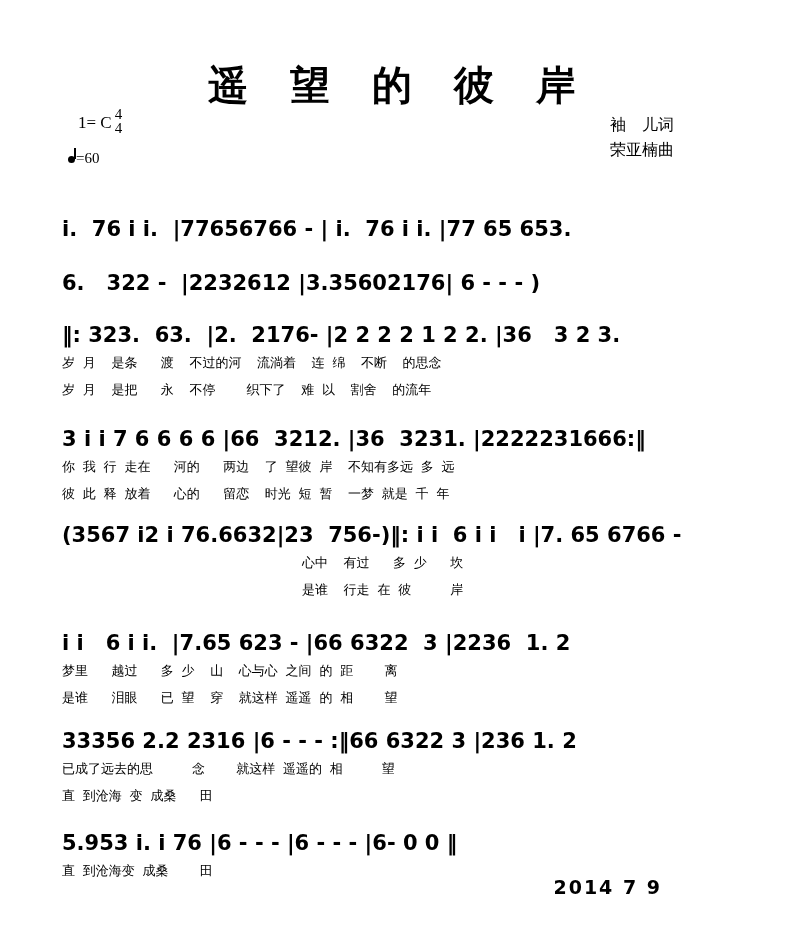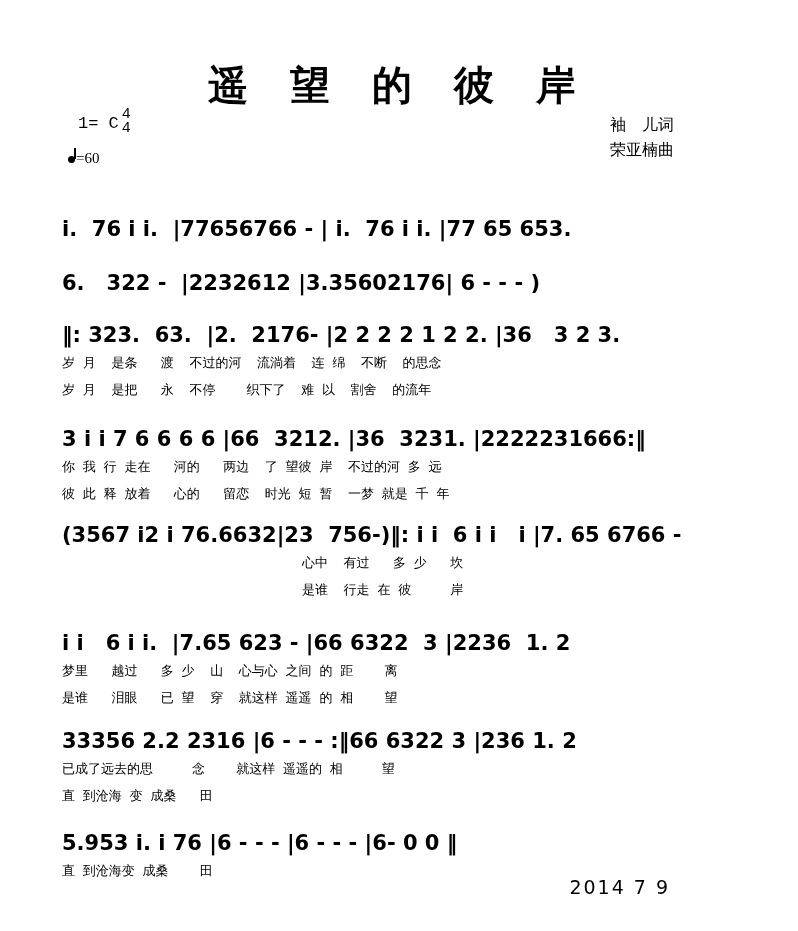--- a/index.html
+++ b/index.html
@@ -29,21 +29,21 @@
     font-family: "DejaVu Sans", sans-serif;
     font-weight: bold;
     font-size: 40px;
     letter-spacing: 14px;
     color: #000;
   }
   .key-sig {
     position: absolute;
     top: 110px;
     left: 78px;
-    font-family: Liberation Mono, monospace;
+    font-family: Liberation Serif, serif;
     font-size: 17px;
   }
   .key-sig .meter {
     display: inline-block;
     position: relative;
     top: -2px;
     margin-left: 3px;
     line-height: 0.92;
     font-size: 15px;
     text-align: center;
@@ -103,24 +103,24 @@
   }
   .lyric {
     font-family: Liberation Mono, monospace;
     font-size: 13px;
     white-space: pre;
     line-height: 1.45;
     margin-top: 8px;
   }
   .date {
     position: absolute;
-    right: 72px;
+    right: 80px;
     top: 876px;
     font-family: "DejaVu Sans", sans-serif;
-    font-weight: normal;
+    font-weight: bold;
     font-size: 19px;
     letter-spacing: 2px;
   }
 </style>
 </head>
 <body>
 
 <div class="sheet">
 
   <div class="title">遥 望 的 彼 岸</div>
@@ -147,21 +147,21 @@
   </div>
 
   <div class="system" style="top:292px;">
     <div class="notes">‖: 323.  63.  |2.  2176- |2 2 2 2 1 2 2. |36   3 2 3.</div>
     <div class="lyric">岁 月  是条   渡  不过的河  流淌着  连 绵  不断  的思念</div>
     <div class="lyric">岁 月  是把   永  不停    织下了  难 以  割舍  的流年</div>
   </div>
 
   <div class="system" style="top:396px;">
     <div class="notes">3 i i 7 6 6 6 6 |66  3212. |36  3231. |2222231666:‖</div>
-    <div class="lyric">你 我 行 走在   河的   两边  了 望彼 岸  不过的河 多 远</div>
+    <div class="lyric">你 我 行 走在   河的   两边  了 望彼 岸  不知有多远 多 远</div>
     <div class="lyric">彼 此 释 放着   心的   留恋  时光 短 暂  一梦 就是 千 年</div>
   </div>
 
   <div class="system" style="top:492px;">
     <div class="notes">(3567 i2 i 76.6632|23  756-)‖: i i  6 i i   i |7. 65 6766 -</div>
     <div class="lyric" style="margin-left:240px;">心中  有过   多 少   坎</div>
     <div class="lyric" style="margin-left:240px;">是谁  行走 在 彼     岸</div>
   </div>
 
   <div class="system" style="top:600px;">

